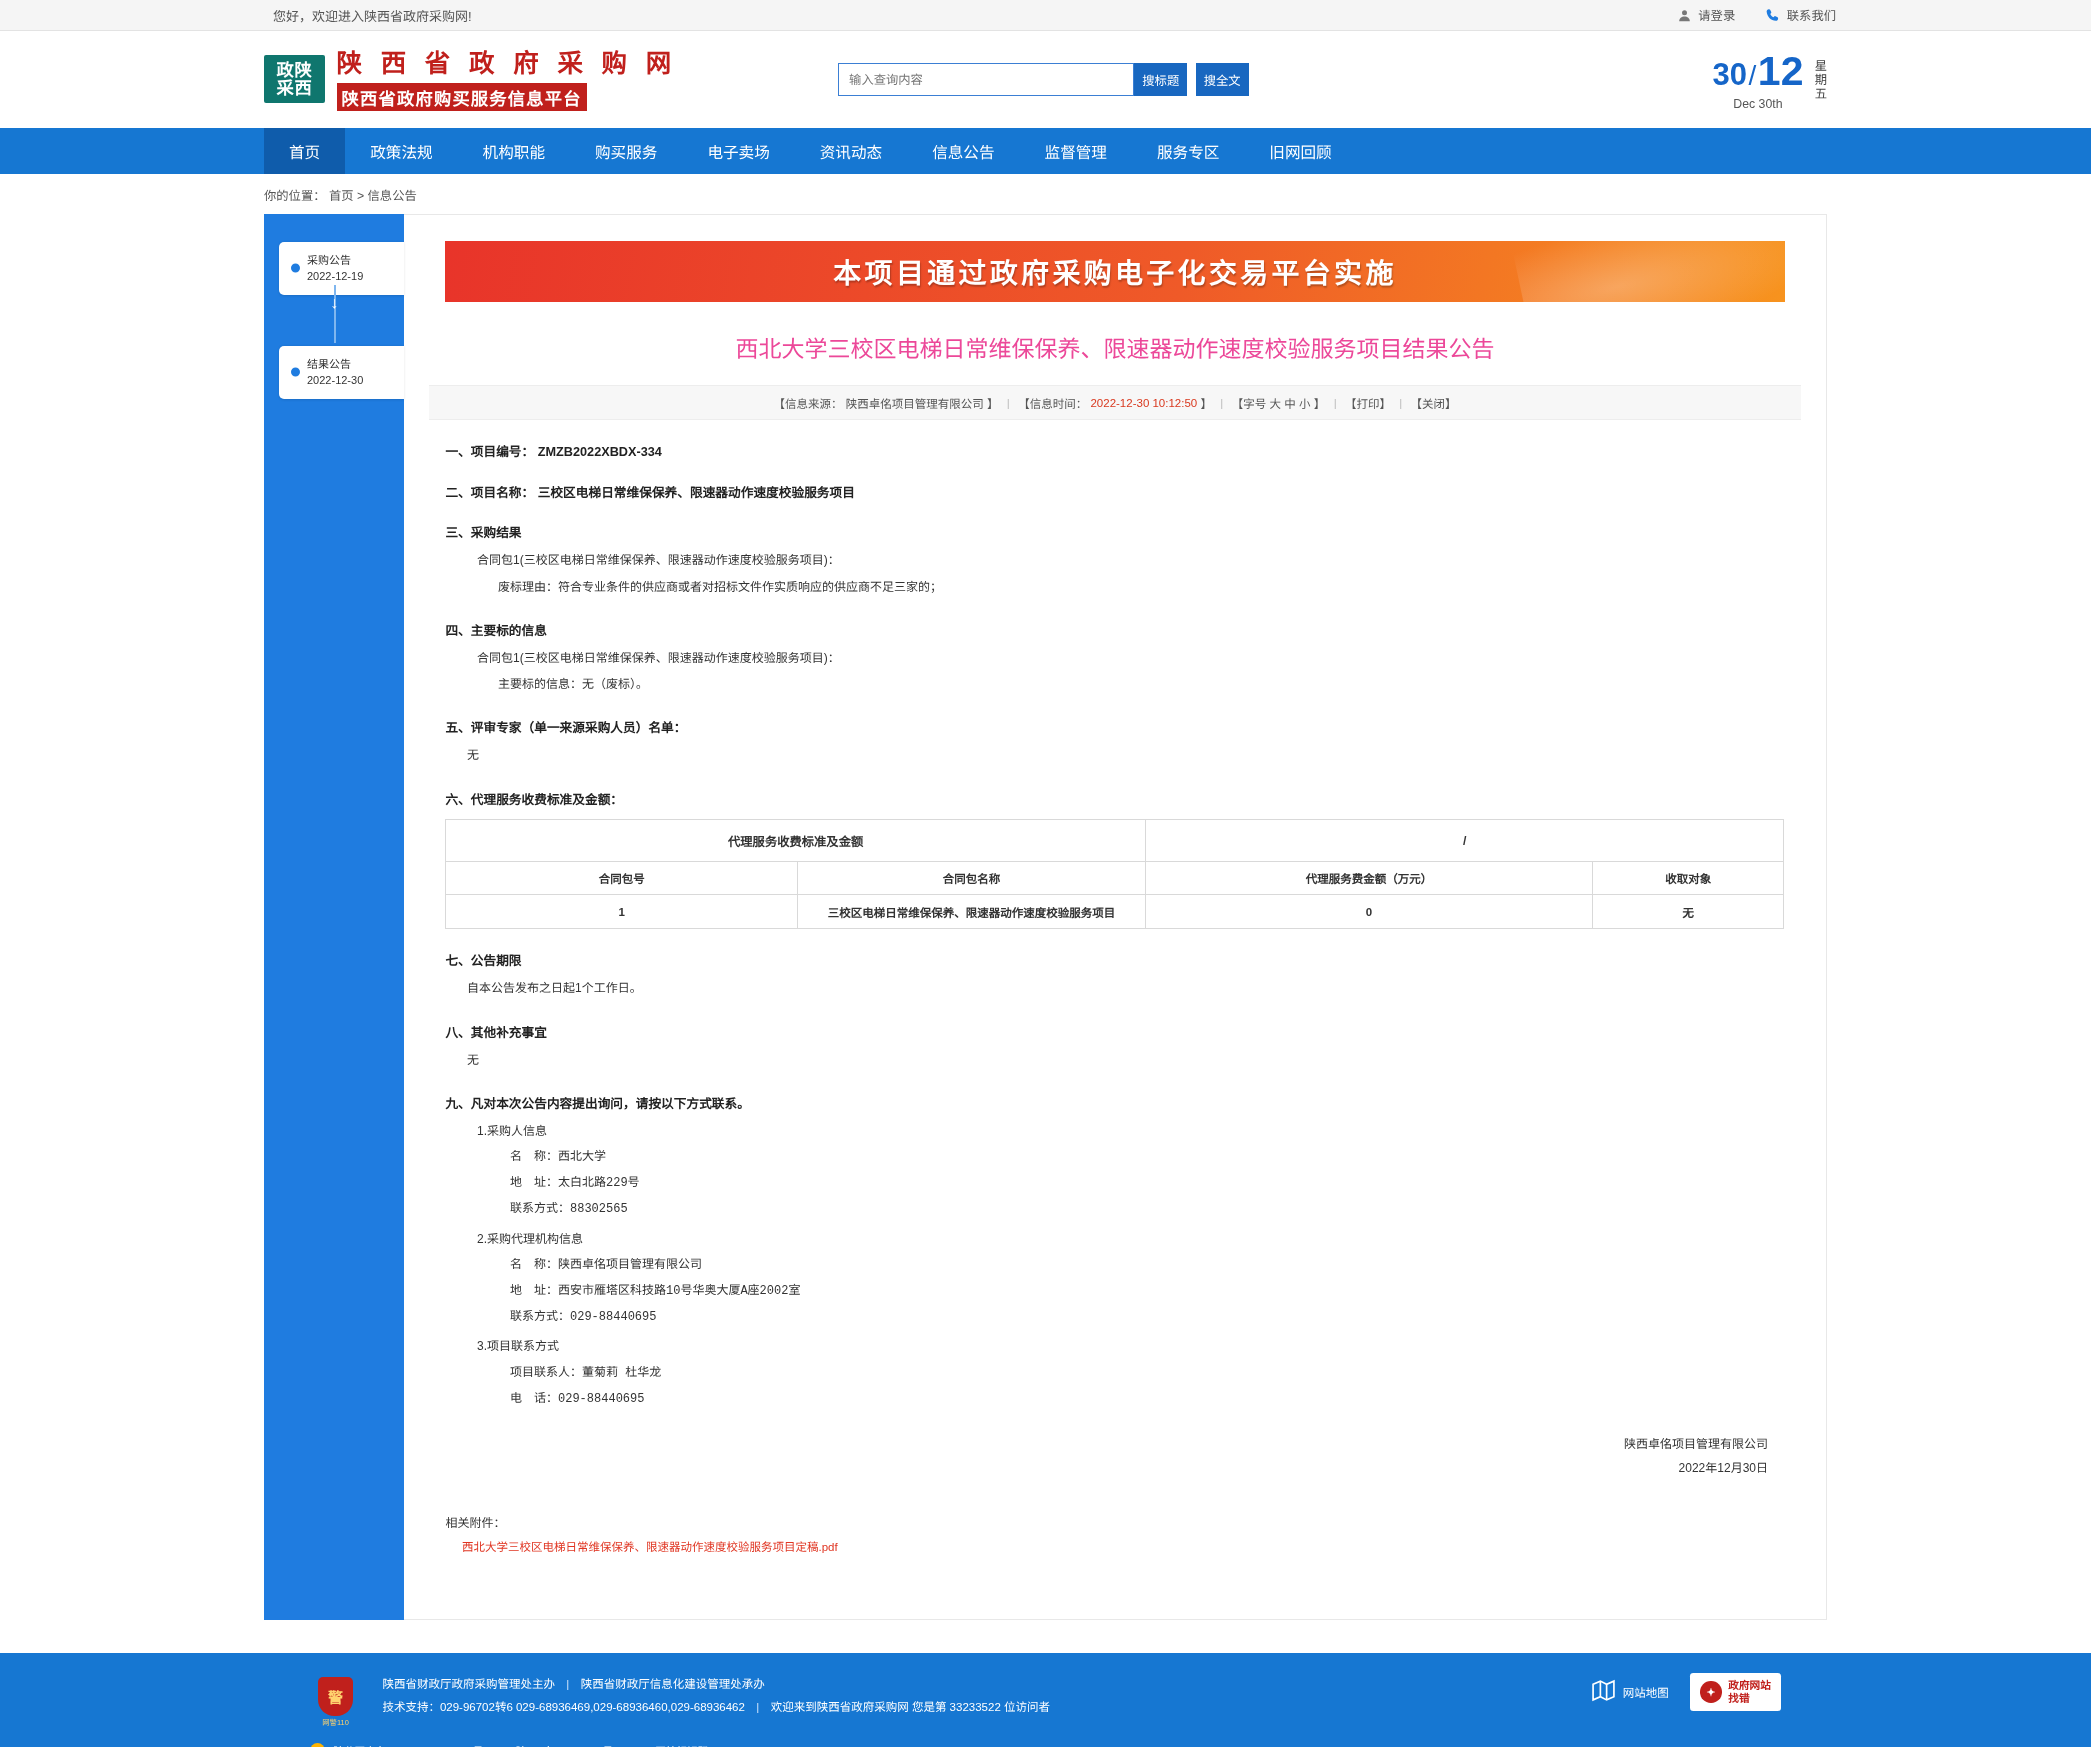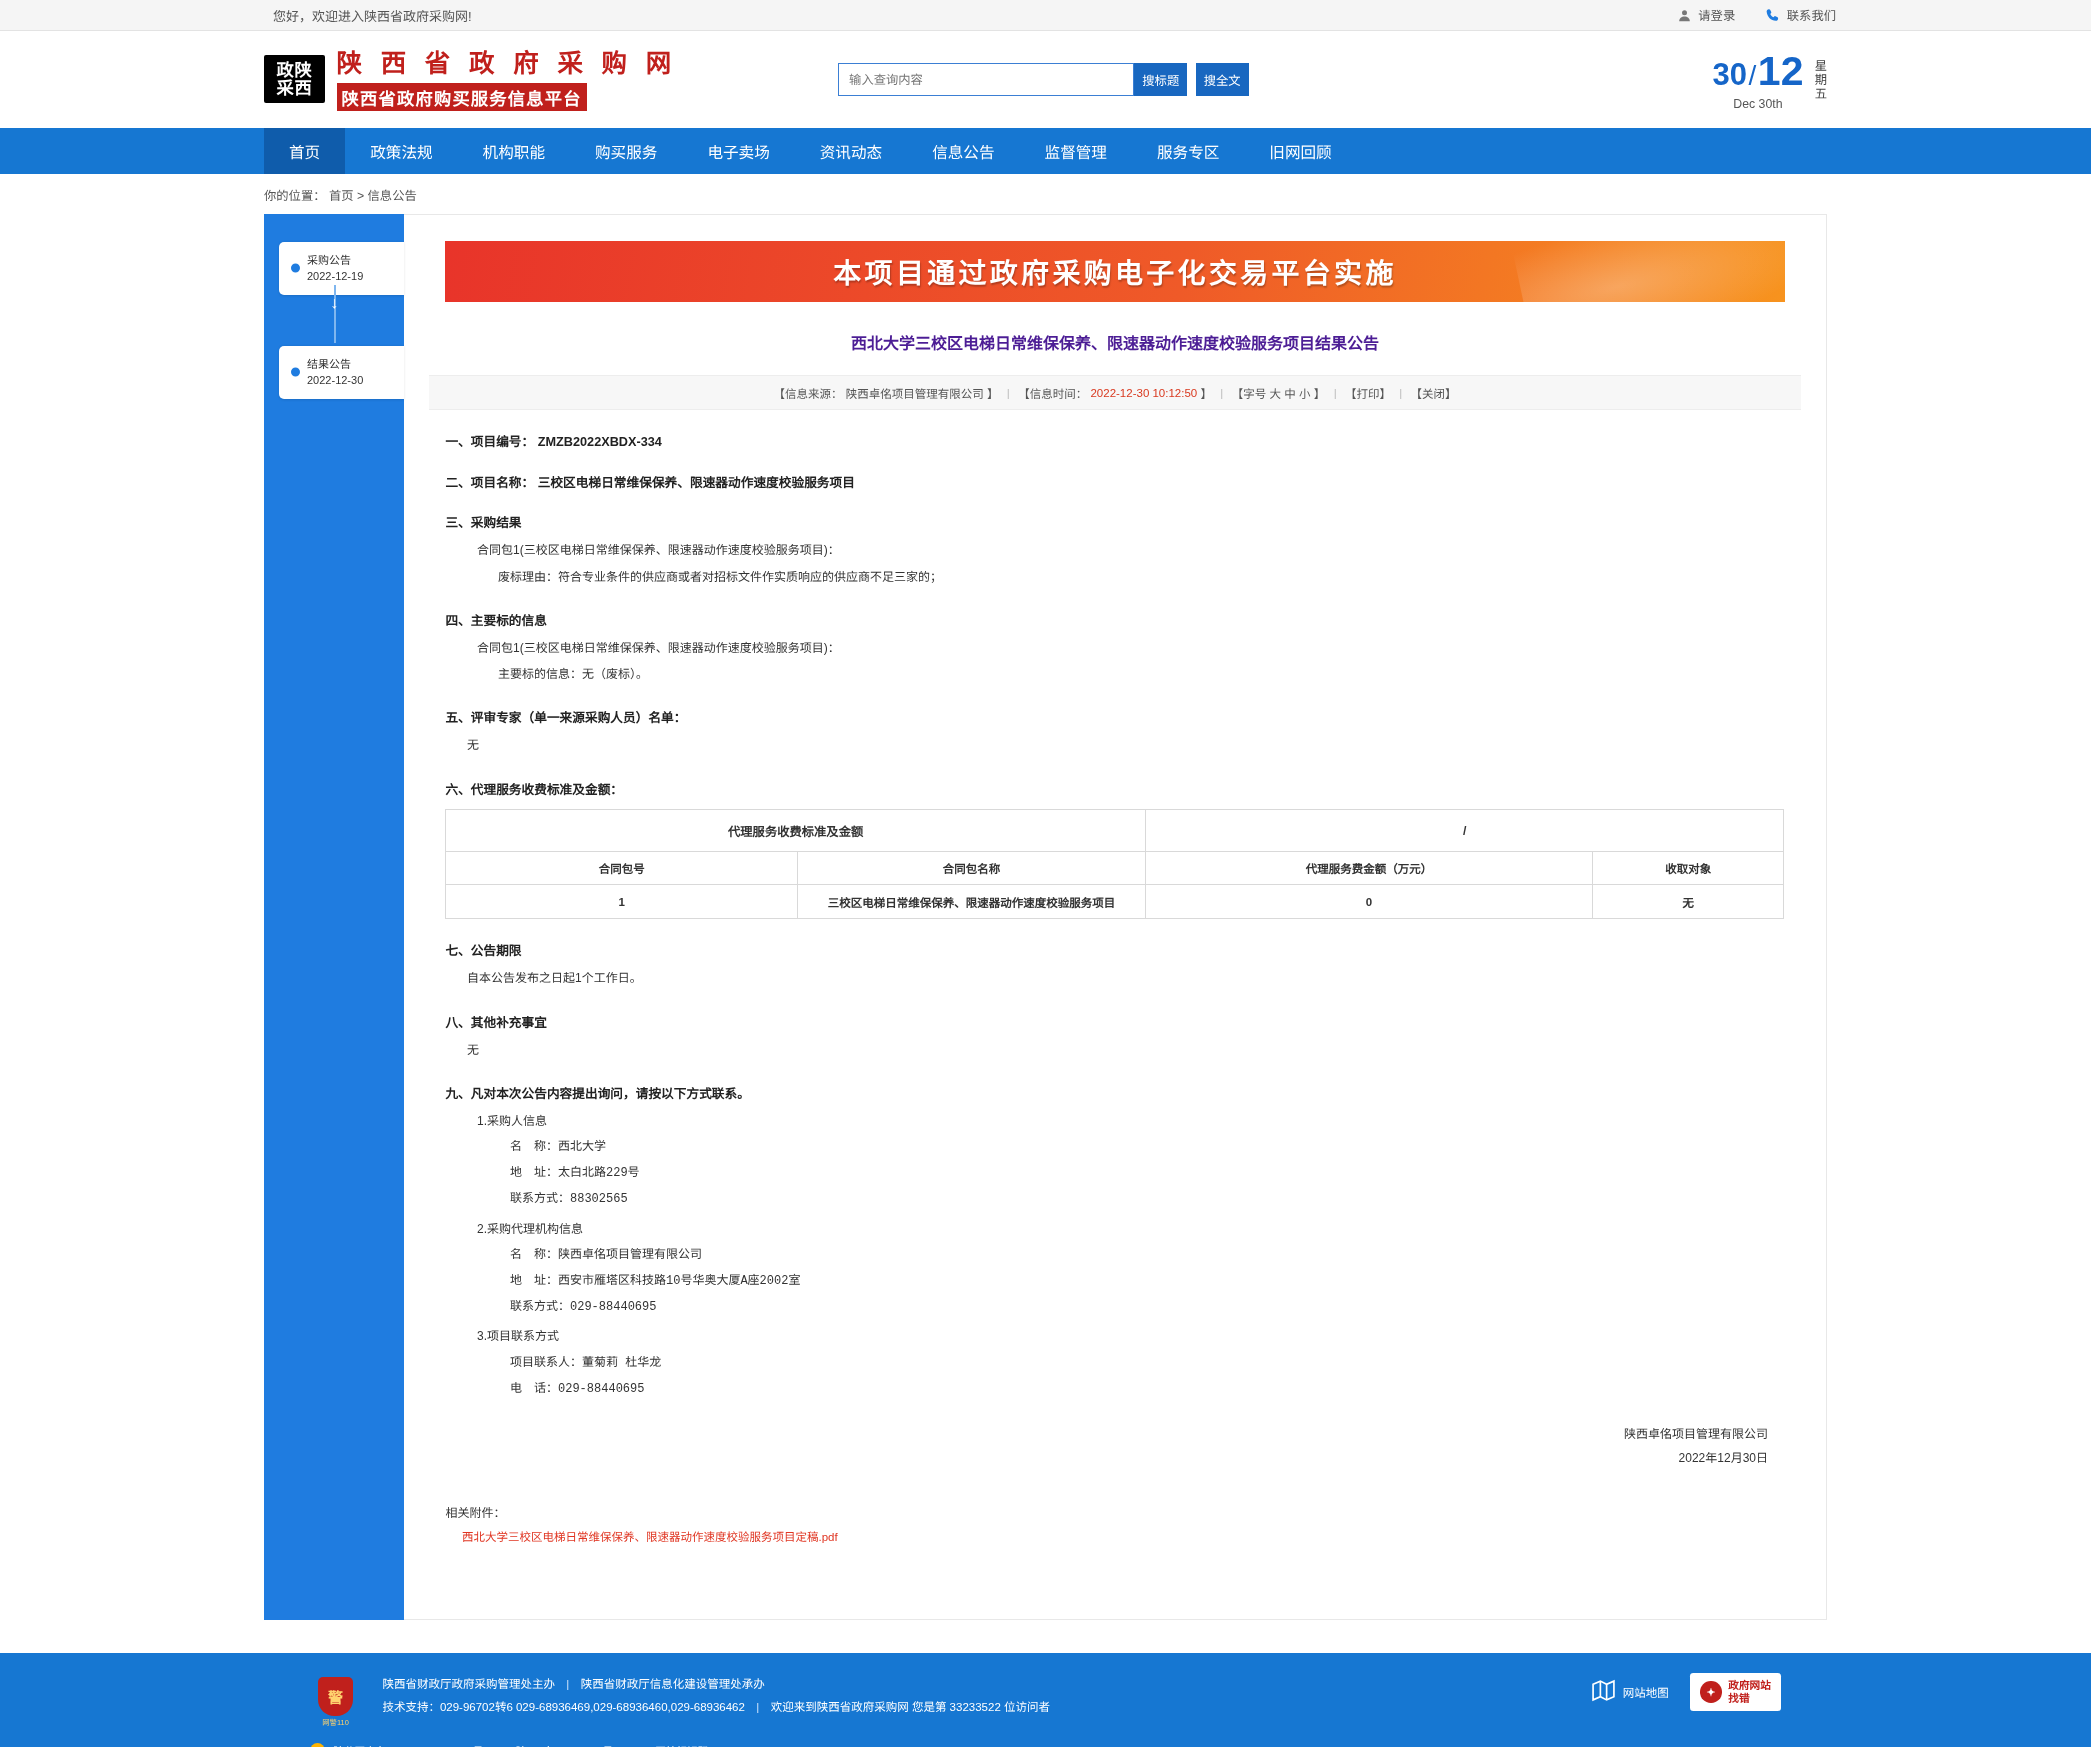--- a/index.html
+++ b/index.html
@@ -28,21 +28,21 @@
   .topbar-left { display:flex; align-items:center; gap:5px; }
   .topbar-right { display:flex; align-items:center; gap: 30px; }
   .topbar-link { display:flex; align-items:center; gap:6.6px; color:#555; text-decoration:none; font-size:12.3px; }
   .mini-icon { width:15px; height:15px; display:inline-block; fill:#888; }
 
   
   .header { height: 97px; background:#fff; }
   .header-inner { width: 1563px; margin:0 auto; height:97px; display:flex; align-items:center; }
   .logo-wrap { display:flex; align-items:center; gap:11.5px; }
   .logo-mark {
-    width: 61px; height: 48px; background:#000000; color:#fff;
+    width: 61px; height: 48px; background:#0f766e; color:#fff;
     display:flex; align-items:center; justify-content:center;
     border-radius: 2px;
   }
   .logo-mark span { font-size: 17.3px; line-height:1.05; font-weight:bold; letter-spacing:0.8px; text-align:center;}
   .logo-text-1 { font-size: 25.5px; color:#c0201c; font-weight:bold; letter-spacing: 5.8px; line-height: 1.25; }
   .logo-text-2 { font-size: 17.3px; color:#c0201c; font-weight:bold; letter-spacing: 1.2px; background:#c0201c; color:#fff; padding:1.6px 5px; display:inline-block; margin-top:3.3px;}
   .search-area { margin-left: 161px; display:flex; align-items:center; }
   .search-input {
     width: 296px; height: 33px; border:0.8px solid #3b7fd4; outline:none;
     padding: 0 10px; font-size:12.3px; color:#666; background:#fff;
@@ -109,21 +109,21 @@
   .banner:after{
     content:""; position:absolute; right:-49px; top:-33px; width:313px; height:132px;
     background: radial-gradient(ellipse at 30% 50%, rgba(255,255,255,.28), rgba(255,255,255,0) 65%);
     transform: rotate(-12deg);
   }
   .banner-text {
     color:#fff; font-size: 28px; font-weight:bold; letter-spacing: 3.3px;
     text-shadow: 0.8px 1.6px 1.6px rgba(0,0,0,.25); z-index:2;
   }
   .doc-title {
-    text-align:center; font-size: 16px; font-weight:bold; color:#4c1d95; margin: 28px 0 21.4px 0;
+    text-align:center; font-size: 23px; font-weight:normal; color:#ec4899; margin: 28px 0 21.4px 0;
   }
   .meta-bar {
     background:#f7f7f7; border-top:0.8px solid #ededed; border-bottom:0.8px solid #ededed;
     height: 35px; display:flex; align-items:center; justify-content:center;
     font-size: 11.5px; color:#555; gap: 3.3px;
   }
   .meta-bar .red { color:#d9381e; }
   .meta-sep { color:#bbb; margin: 0 5px; }
   .meta-link { color:#555; cursor:pointer; }
 

